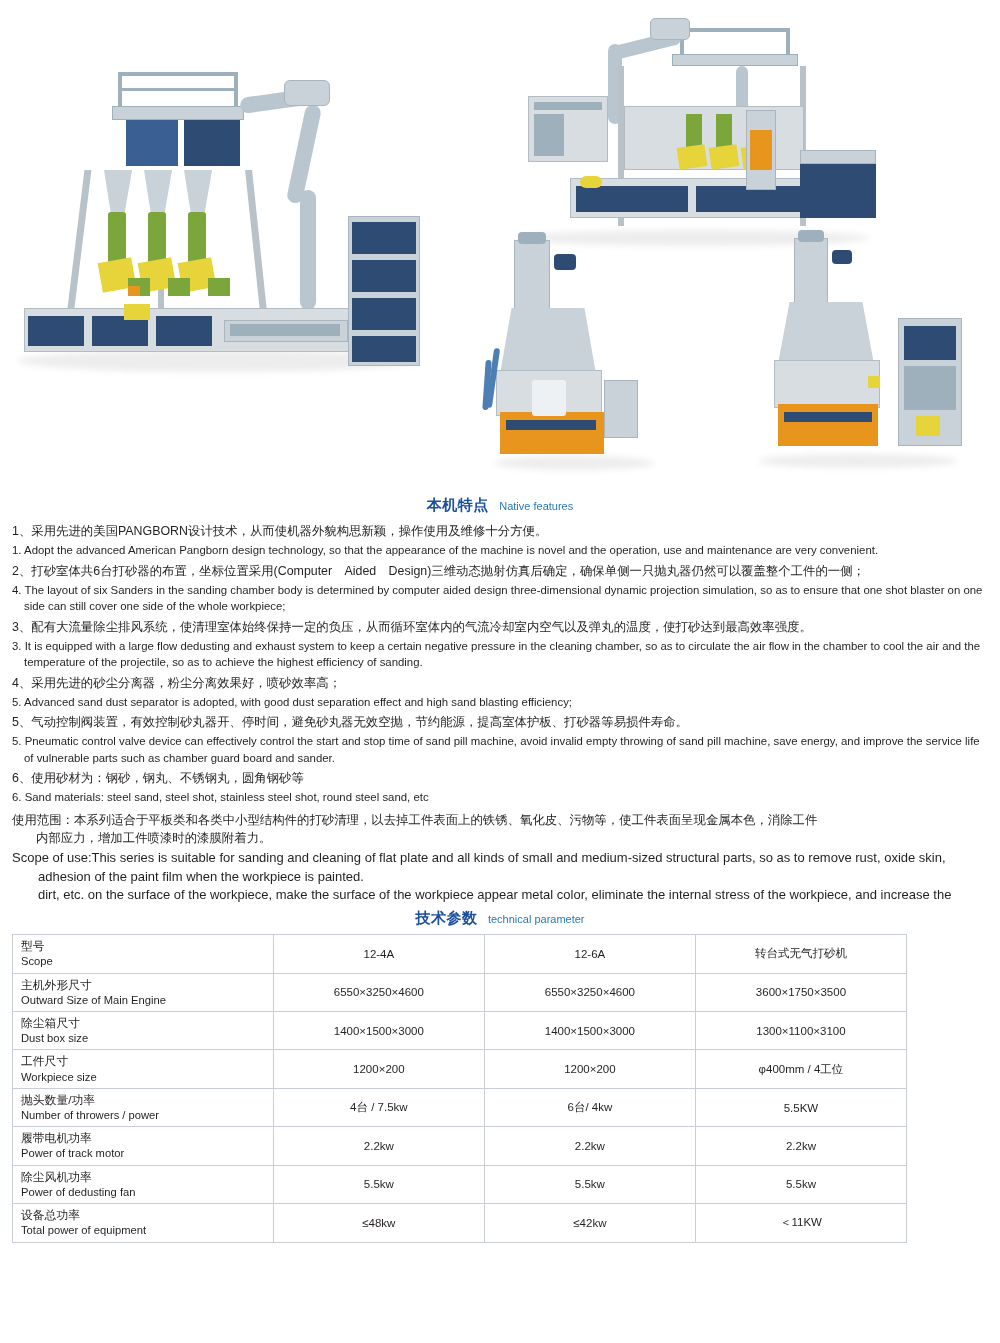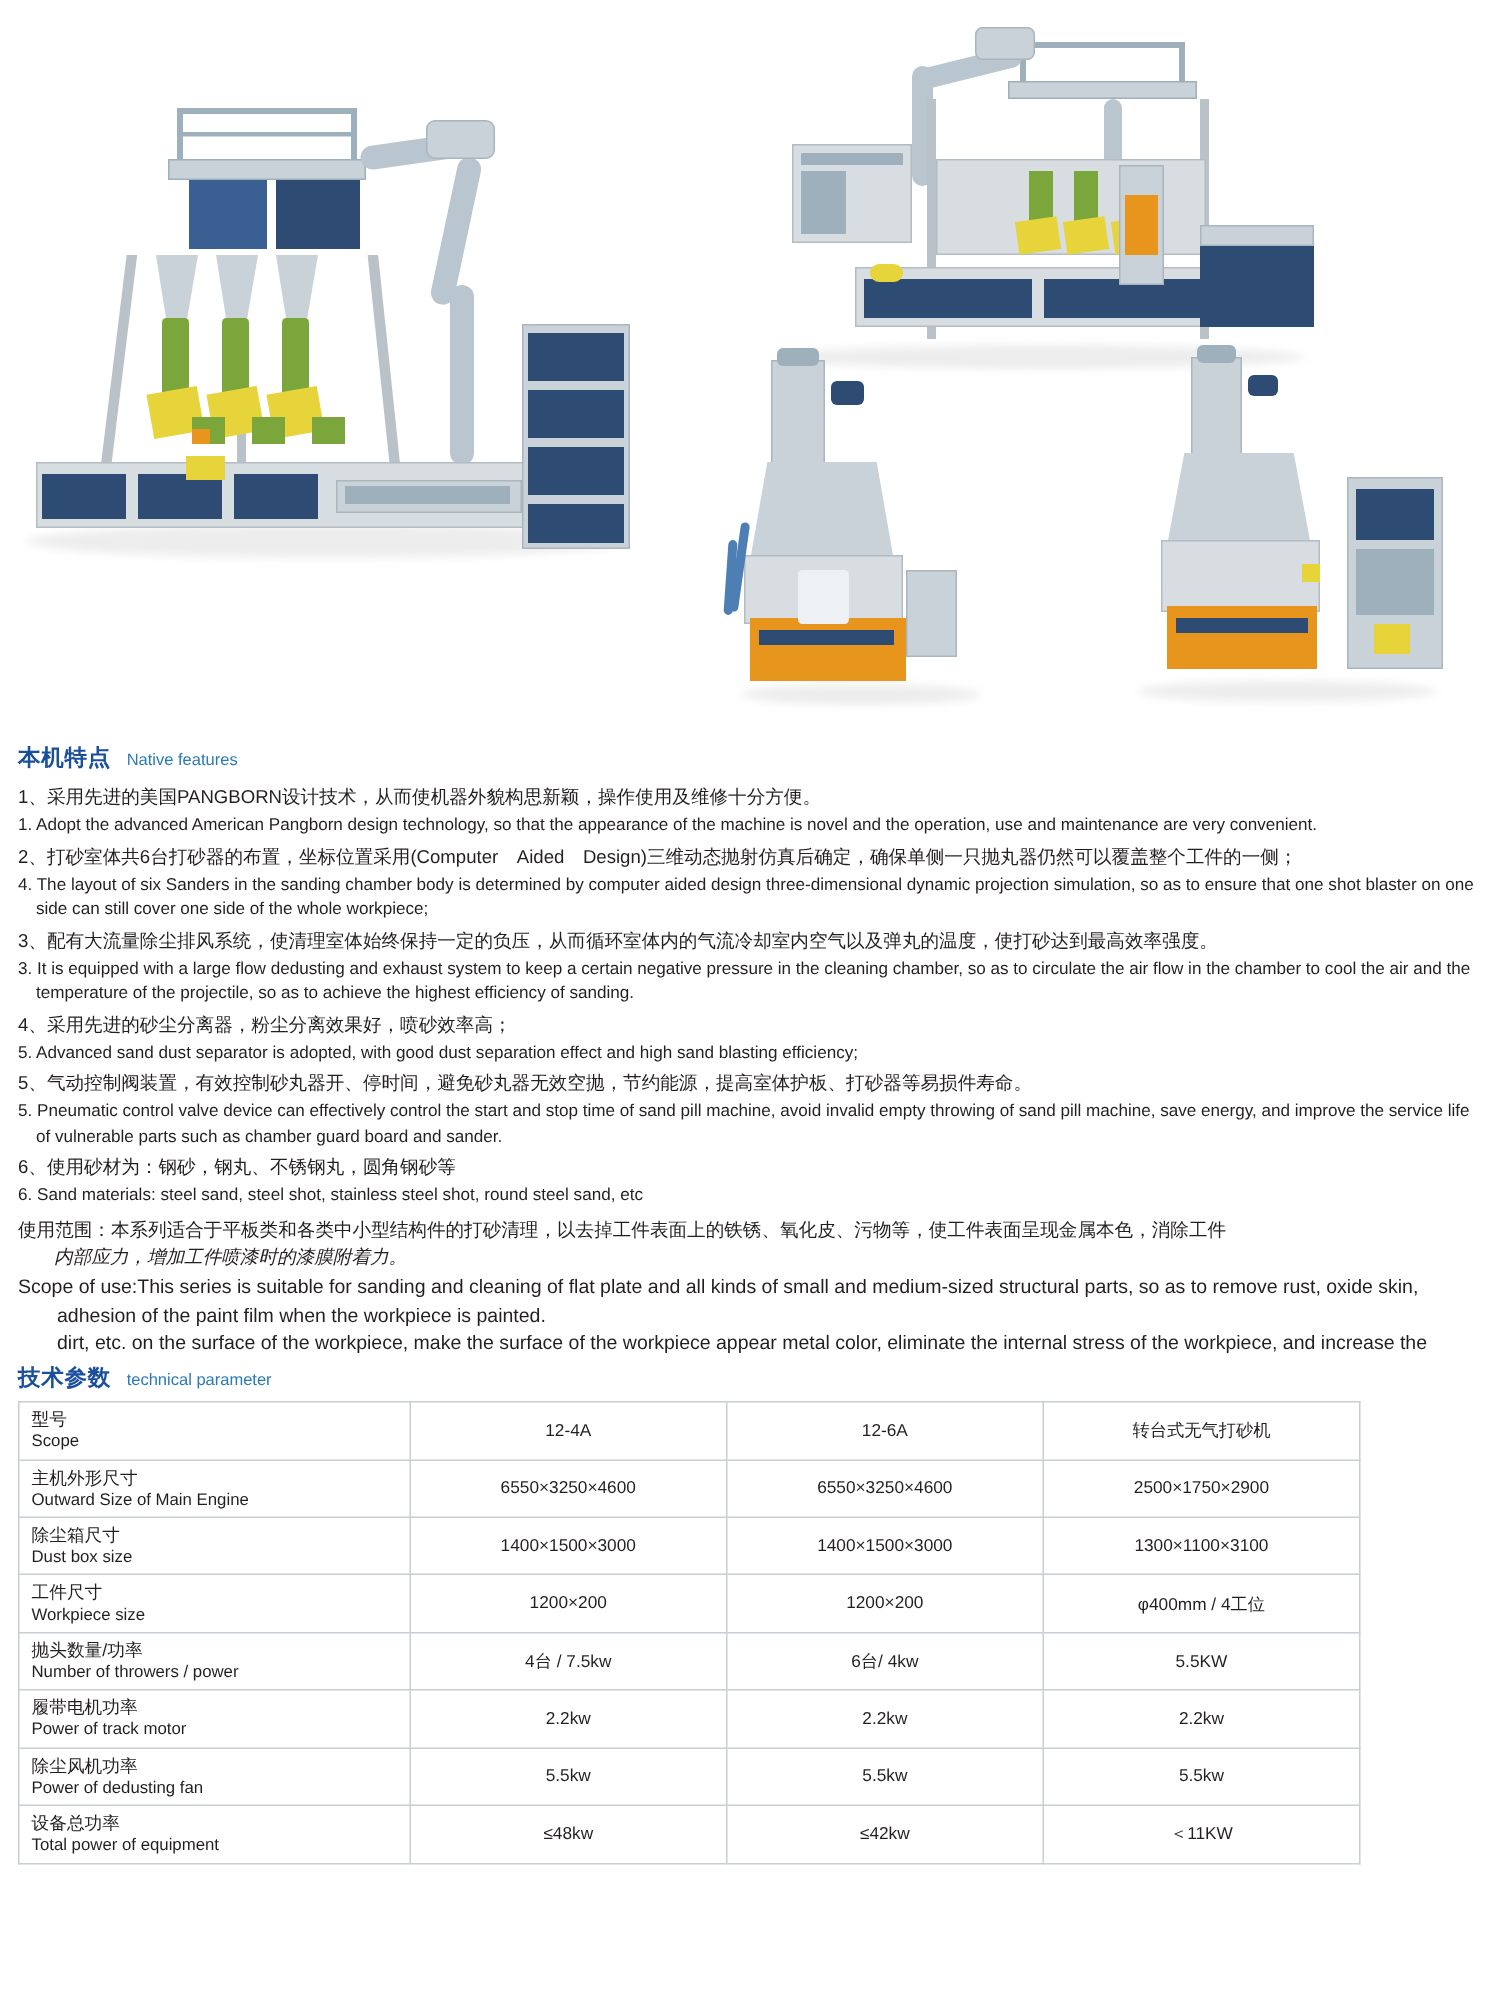--- a/index.html
+++ b/index.html
@@ -41,20 +41,21 @@
   .mach .pipe { position:absolute; background:#aebbc5; }
   .mach .leg { position:absolute; background:#b9c2c9; }
   .mach .blue { position:absolute; background:#3a5f92; }
   .mach .shadow { position:absolute; background:rgba(0,0,0,0.07); border-radius:50%; filter:blur(3px); }
 
   
   .sec-head {
     padding: 0 12px;
     margin-top: 6px;
     white-space: nowrap;
+    text-align: center;
   }
   .sec-head .cn {
     font-size: 15px;
     font-weight: bold;
     color: #1a4f9c;
     letter-spacing: .5px;
   }
   .sec-head .en {
     font-size: 11px;
     color: #2a7ab5;
@@ -77,21 +78,21 @@
     font-size: 11.4px;
     margin-top: 1px;
     padding-left: 12px;
     text-indent: -12px;
   }
   .features .scope-cn {
     margin-top: 6px;
     font-size: 12.4px;
     padding-left: 0;
   }
-  .features .scope-cn .ind { display:block; padding-left: 24px; font-style: italic; }
+  .features .scope-cn .ind { display:block; padding-left: 24px; }
   .features .scope-en {
     font-size: 13px;
     margin-top: 1px;
   }
   .features .scope-en .ind { display:block; padding-left: 26px; }
 
   
   table.spec {
     width: 895px;
     margin: 6px 12px 0 12px;
@@ -311,21 +312,21 @@
         <td class="val">12-6A</td>
         <td class="val">转台式无气打砂机</td>
       </tr>
       <tr>
         <td class="label">
           <span class="cnlab">主机外形尺寸</span>
           <span class="enlab">Outward Size of Main Engine</span>
         </td>
         <td class="val">6550×3250×4600</td>
         <td class="val">6550×3250×4600</td>
-        <td class="val">2500×1750×2900</td>
+        <td class="val">3600×1750×3500</td>
       </tr>
       <tr>
         <td class="label">
           <span class="cnlab">除尘箱尺寸</span>
           <span class="enlab">Dust box size</span>
         </td>
         <td class="val">1400×1500×3000</td>
         <td class="val">1400×1500×3000</td>
         <td class="val">1300×1100×3100</td>
       </tr>

